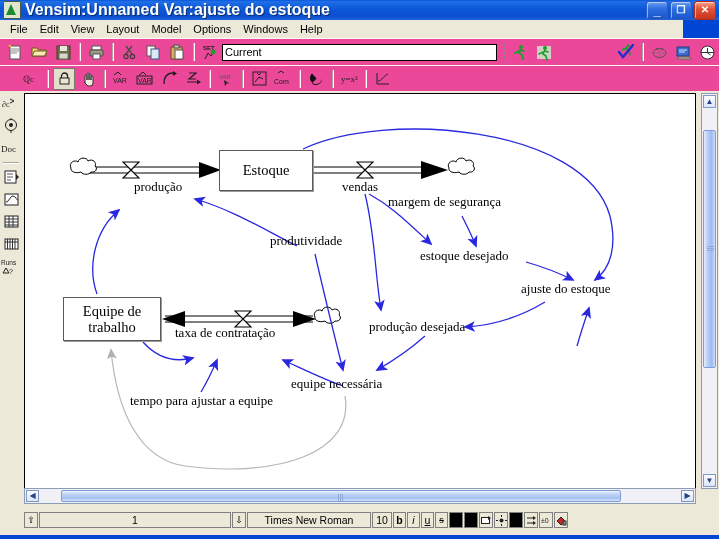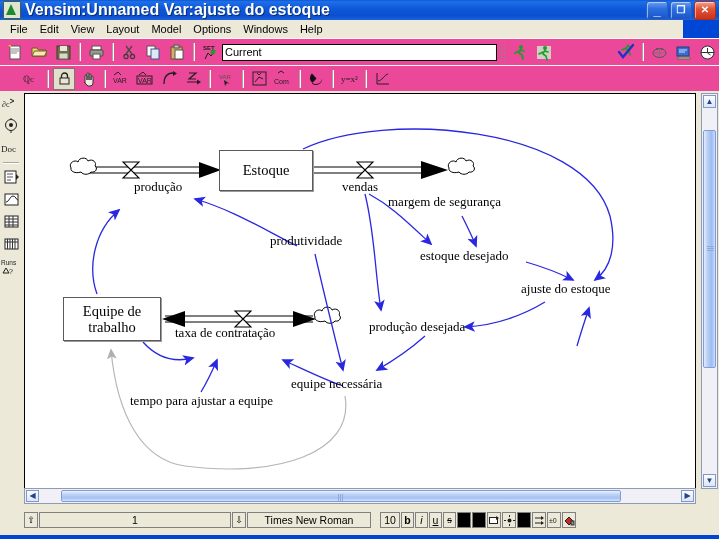--- a/index.html
+++ b/index.html
@@ -571,21 +571,21 @@
       <div class="hbtn" style="right:1px;">▶</div>
     </div>
   </div>
 
   <div class="statusbar">
     <div style="width:22px;flex:0 0 auto;"></div>
     <div class="sbox">⇧</div>
     <div class="sfield" style="width:192px;">1</div>
     <div class="sbox">⇩</div>
     <div class="sfield" style="width:124px;">Times New Roman</div>
-    <div class="sfield" style="width:20px;margin-left:8px;">10</div>
+    <div class="sfield" style="width:20px;">10</div>
     <div class="sfield" style="width:13px;font-weight:bold;">b</div>
     <div class="sfield" style="width:13px;font-style:italic;">i</div>
     <div class="sfield" style="width:13px;text-decoration:underline;">u</div>
     <div class="sfield" style="width:13px;font-size:9px;text-decoration:line-through;">s</div>
     <div class="swatch" style="background:#000;"></div>
     <div class="swatch" style="background:#000;"></div>
     <div class="sbox">
       <svg width="11" height="11" viewBox="0 0 11 11">
           <rect x="0.5" y="2.5" width="8" height="6" fill="#fff" stroke="#222"></rect>
           <path d="M7 1l3 2-3 2z" fill="#222"></path>

